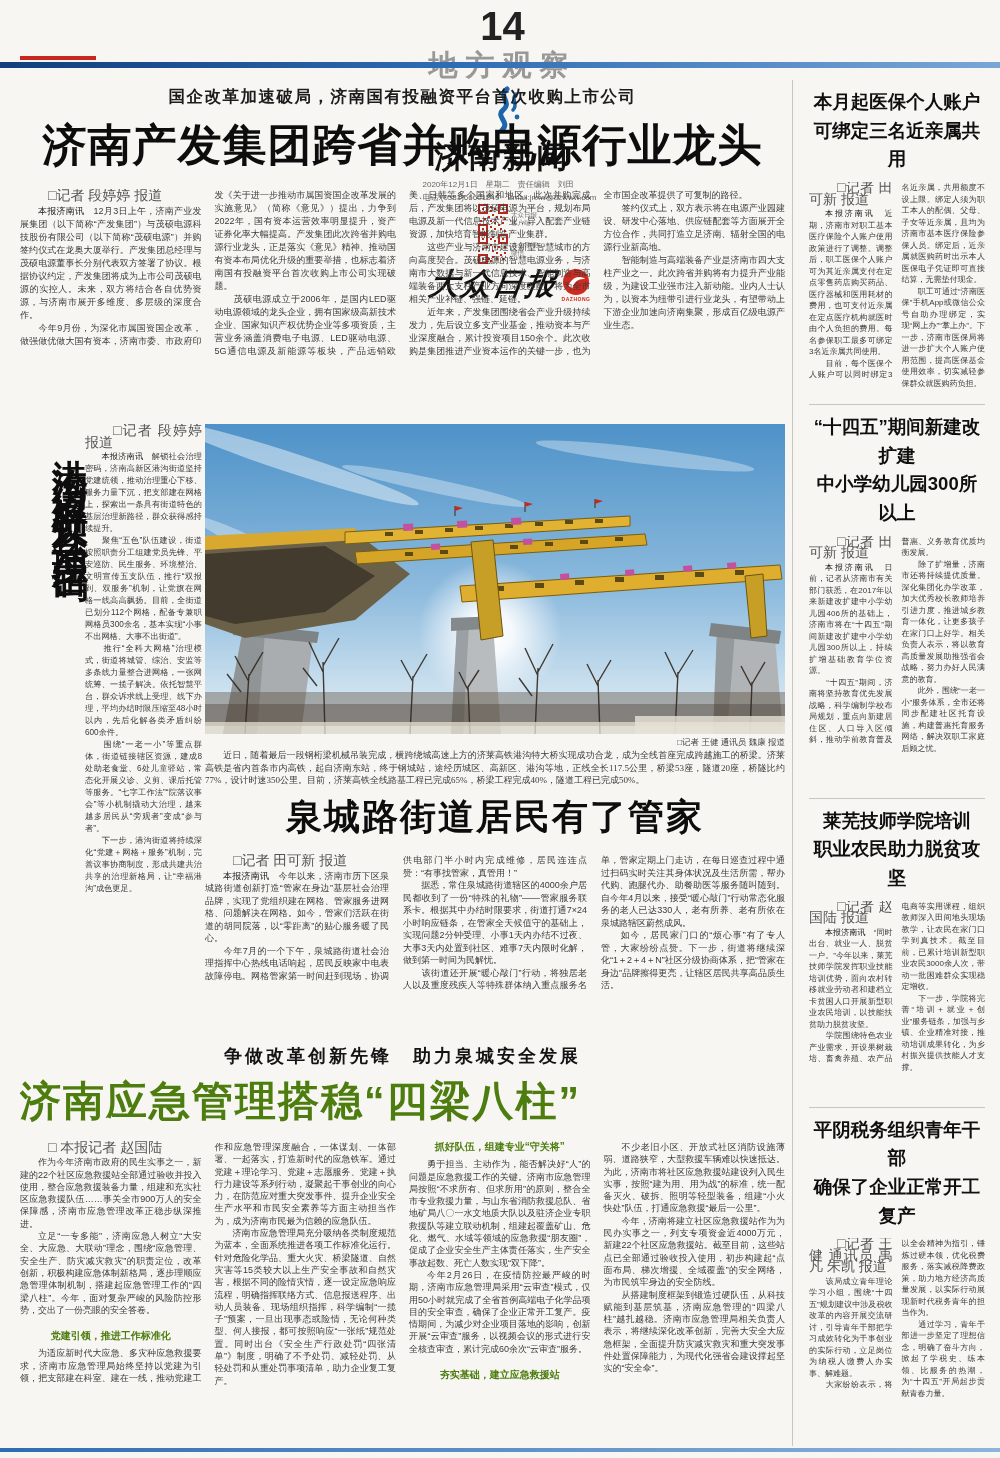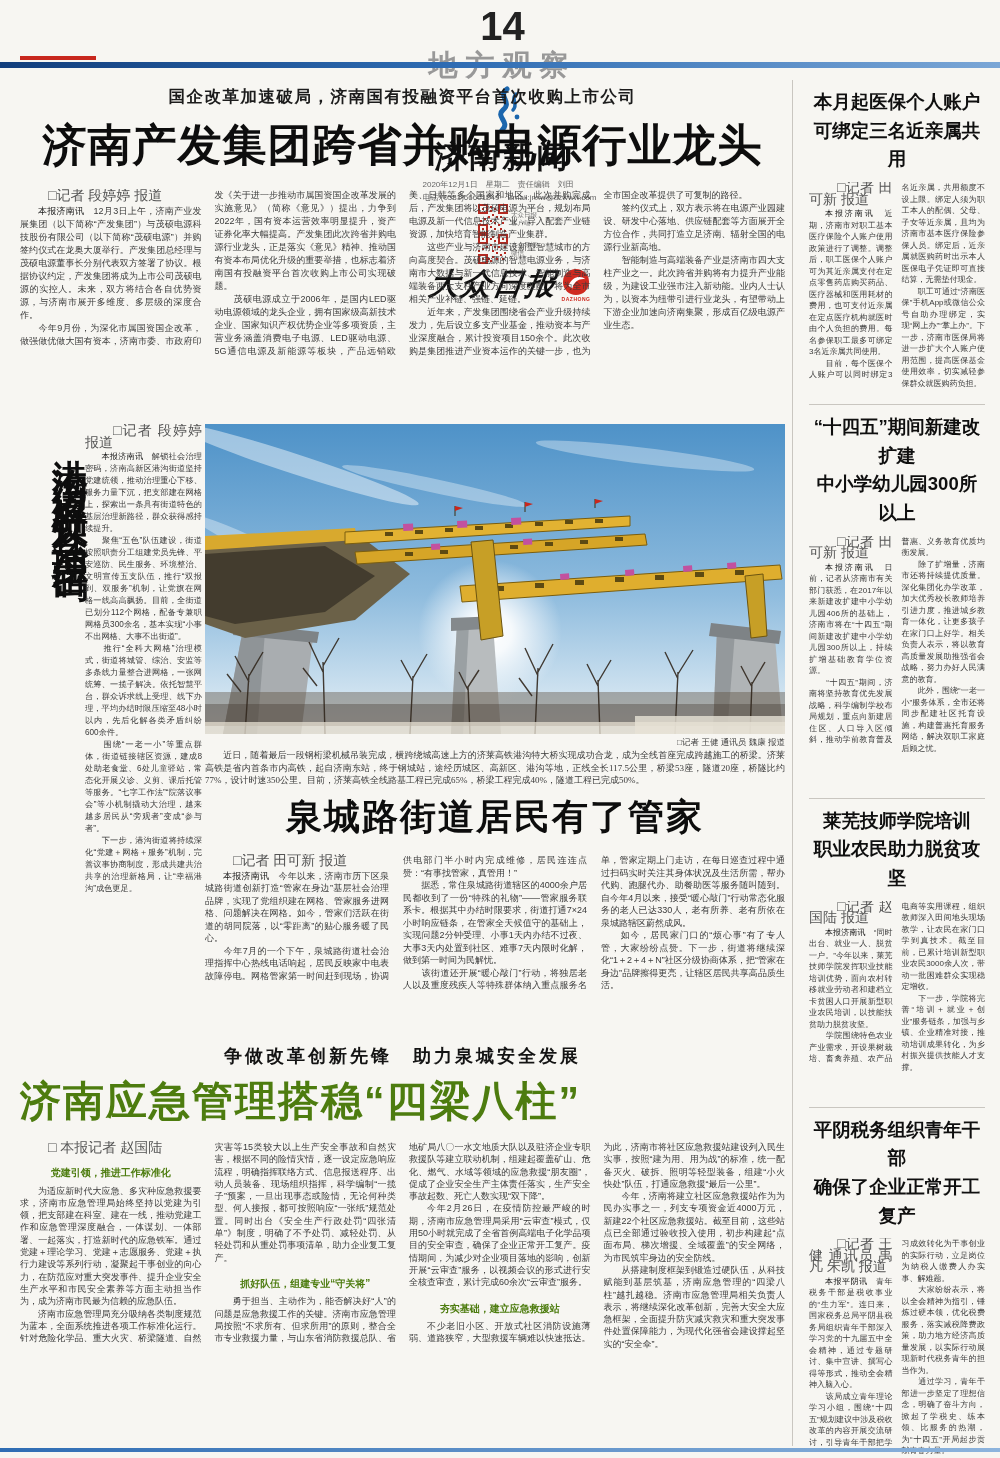--- a/index.html
+++ b/index.html
@@ -342,20 +342,22 @@
 　　该街道还开展“暖心敲门”行动，将独居老人以及重度残疾人等特殊群体纳入重点服务名单，管家定期上门走访，在每日巡查过程中通过扫码实时关注其身体状况及生活所需，帮办代购、跑腿代办、助餐助医等服务随叫随到。自今年4月以来，接受“暖心敲门”行动常态化服务的老人已达330人，老有所养、老有所依在泉城路辖区蔚然成风。
 　　如今，居民家门口的“烦心事”有了专人管，大家纷纷点赞。下一步，街道将继续深化“1＋2＋4＋N”社区分级协商体系，把“管家在身边”品牌擦得更亮，让辖区居民共享高品质生活。</div>
     </div>
   </div>
 
   <div class="bt">
     <div class="kicker2">争做改革创新先锋　助力泉城安全发展</div>
     <h1>济南应急管理搭稳“四梁八柱”</h1>
     <div class="cols4b jtext">
       <p class="byline">□ 本报记者 赵国陆</p>
+      <p class="p">作为今年济南市政府的民生实事之一，新建的22个社区应急救援站全部通过验收并投入使用，整合应急救援装备力量，组建和充实社区应急救援队伍……事关全市900万人的安全保障感，济南市应急管理改革正稳步纵深推进。</p>
+      <p class="p">立足“一专多能”，济南应急人树立“大安全、大应急、大联动”理念，围绕“应急管理、安全生产、防灾减灾救灾”的职责定位，改革创新，积极构建应急体制新格局，逐步理顺应急管理体制机制，搭建起应急管理工作的“四梁八柱”。今年，面对复杂严峻的风险防控形势，交出了一份亮眼的安全答卷。</p>
       <div class="subhead">党建引领，推进工作标准化</div>
       <p class="p">为适应新时代大应急、多灾种应急救援要求，济南市应急管理局始终坚持以党建为引领，把支部建在科室、建在一线，推动党建工作和应急管理深度融合，一体谋划、一体部署、一起落实，打造新时代的应急铁军。通过党建＋理论学习、党建＋志愿服务、党建＋执行力建设等系列行动，凝聚起干事创业的向心力，在防范应对重大突发事件、提升企业安全生产水平和市民安全素养等方面主动担当作为，成为济南市民最为信赖的应急队伍。</p>
       <p class="p">济南市应急管理局充分吸纳各类制度规范为蓝本，全面系统推进各项工作标准化运行。针对危险化学品、重大火灾、桥梁隧道、自然灾害等15类较大以上生产安全事故和自然灾害，根据不同的险情灾情，逐一设定应急响应流程，明确指挥联络方式、信息报送程序、出动人员装备、现场组织指挥，科学编制“一揽子”预案，一旦出现事态或险情，无论何种类型、何人接报，都可按照响应“一张纸”规范处置。同时出台《安全生产行政处罚“四张清单”》制度，明确了不予处罚、减轻处罚、从轻处罚和从重处罚事项清单，助力企业复工复产。</p>
       <div class="subhead">抓好队伍，组建专业“守关将”</div>
       <p class="p">勇于担当、主动作为，能否解决好“人”的问题是应急救援工作的关键。济南市应急管理局按照“不求所有、但求所用”的原则，整合全市专业救援力量，与山东省消防救援总队、省地矿局八〇一水文地质大队以及驻济企业专职救援队等建立联动机制，组建起覆盖矿山、危化、燃气、水域等领域的应急救援“朋友圈”，促成了企业安全生产主体责任落实，生产安全事故起数、死亡人数实现“双下降”。</p>
       <p class="p">今年2月26日，在疫情防控最严峻的时期，济南市应急管理局采用“云审查”模式，仅用50小时就完成了全省首例高端电子化学品项目的安全审查，确保了企业正常开工复产。疫情期间，为减少对企业项目落地的影响，创新开展“云审查”服务，以视频会议的形式进行安全核查审查，累计完成60余次“云审查”服务。</p>
       <div class="subhead">夯实基础，建立应急救援站</div>
       <p class="p">不少老旧小区、开放式社区消防设施薄弱、道路狭窄，大型救援车辆难以快速抵达。为此，济南市将社区应急救援站建设列入民生实事，按照“建为用、用为战”的标准，统一配备灭火、破拆、照明等轻型装备，组建“小火快处”队伍，打通应急救援“最后一公里”。</p>
       <p class="p">今年，济南将建立社区应急救援站作为为民办实事之一，列支专项资金近4000万元，新建22个社区应急救援站。截至目前，这些站点已全部通过验收投入使用，初步构建起“点面布局、梯次增援、全域覆盖”的安全网络，为市民筑牢身边的安全防线。</p>
       <p class="p">从搭建制度框架到锻造过硬队伍，从科技赋能到基层筑基，济南应急管理的“四梁八柱”越扎越稳。济南市应急管理局相关负责人表示，将继续深化改革创新，完善大安全大应急框架，全面提升防灾减灾救灾和重大突发事件处置保障能力，为现代化强省会建设撑起坚实的“安全伞”。</p>
@@ -396,21 +398,20 @@
         <div class="rest">　　学院围绕特色农业产业需求，开设果树栽培、畜禽养殖、农产品电商等实用课程，组织教师深入田间地头现场教学，让农民在家门口学到真技术。截至目前，已累计培训新型职业农民3000余人次，带动一批困难群众实现稳定增收。
 　　下一步，学院将完善“培训＋就业＋创业”服务链条，加强与乡镇、企业精准对接，推动培训成果转化，为乡村振兴提供技能人才支撑。</div>
       </div>
     </div>
 
     <div class="sb-art">
       <h2>平阴税务组织青年干部
 确保了企业正常开工复产</h2>
       <div class="cols2 jtext h286">
         <p class="byline">□记者 王健 通讯员 禹凡 朱凯 报道</p>
-        <p class="p"><b>本报平阴讯</b>　<span>青年税务干部是税收事业的“生力军”。连日来，国家税务总局平阴县税务局组织青年干部深入学习党的十九届五中全会精神，通过专题研讨、集中宣讲、撰写心得等形式，推动全会精神入脑入心。</span></p>
         <div class="rest">　　该局成立青年理论学习小组，围绕“十四五”规划建议中涉及税收改革的内容开展交流研讨，引导青年干部把学习成效转化为干事创业的实际行动，立足岗位为纳税人缴费人办实事、解难题。
 　　大家纷纷表示，将以全会精神为指引，锤炼过硬本领，优化税费服务，落实减税降费政策，助力地方经济高质量发展，以实际行动展现新时代税务青年的担当作为。
 　　通过学习，青年干部进一步坚定了理想信念，明确了奋斗方向，掀起了学税史、练本领、比服务的热潮，为“十四五”开局起步贡献青春力量。</div>
       </div>
     </div>
 
   </div>
 
   <div class="footline"></div>
 </div>

